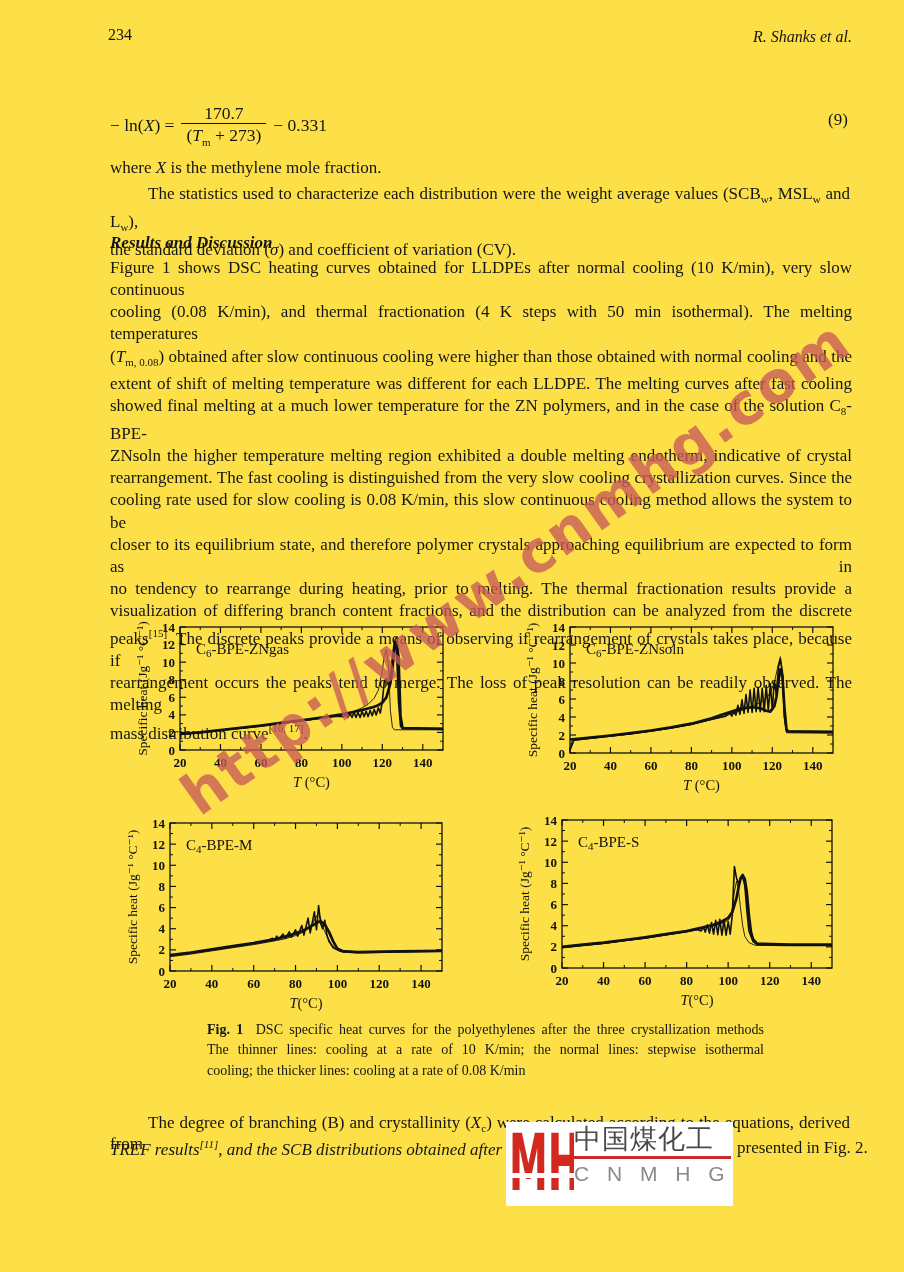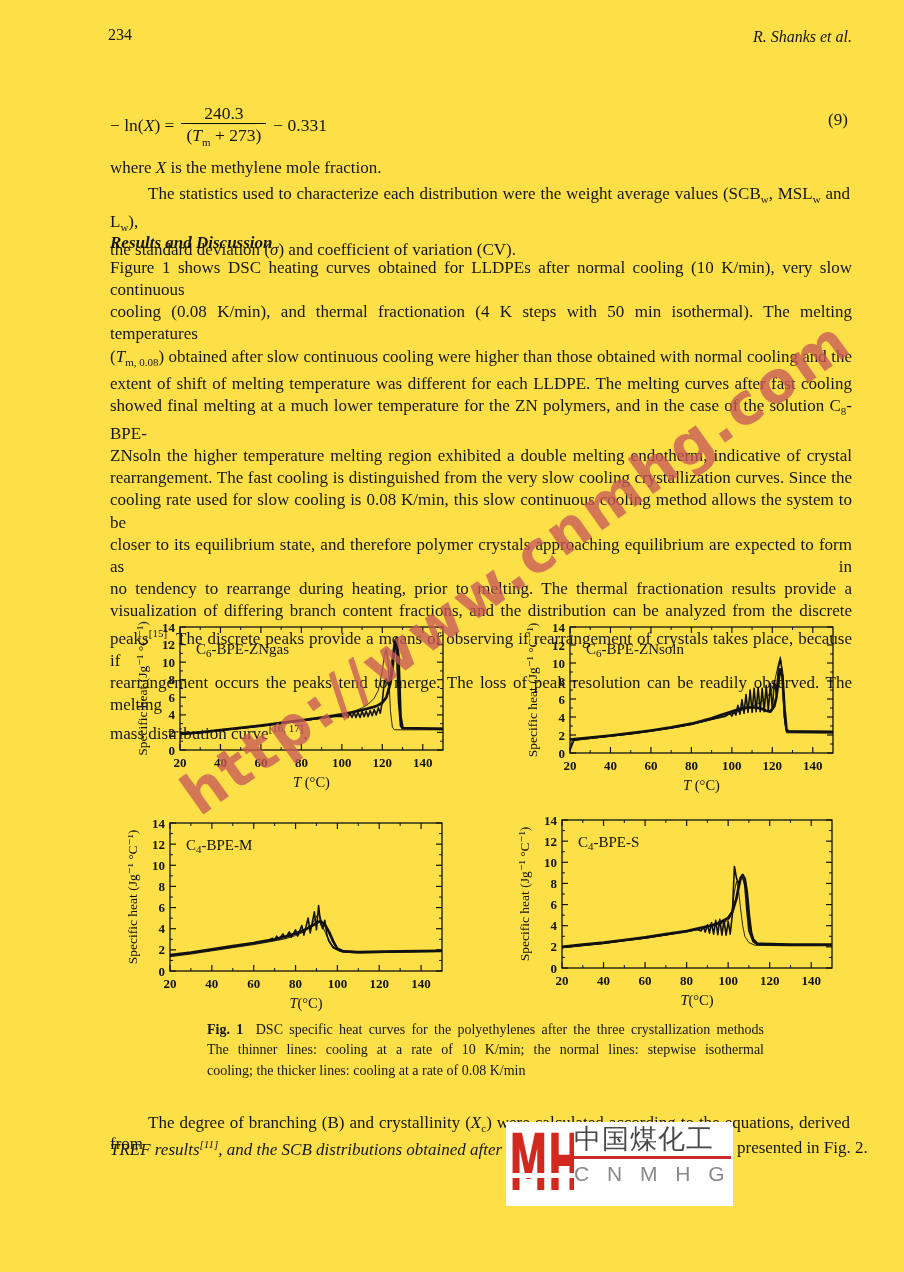--- a/index.html
+++ b/index.html
@@ -44,21 +44,21 @@
 <body>
 
 <div class="page">
 
   <div class="abs pgnum">234</div>
   <div class="abs rhead">R. Shanks et al.</div>
 
   <div class="abs equation">
     <span>− ln(<i>X</i>) =</span>
     <span class="frac">
-      <span class="num">240.3</span>
+      <span class="num">170.7</span>
       <span class="den">(<i>T</i><sub>m</sub> + 273)</span>
     </span>
     <span>− 0.331</span>
   </div>
   <div class="abs eqno">(9)</div>
 
   <div class="abs whereline">where <i>X</i> is the methylene mole fraction.</div>
 
   <div class="abs statsblock">
       <div class="tline">The statistics used to characterize each distribution were the weight average values (SCB<sub>w</sub>, MSL<sub>w</sub> and L<sub>w</sub>),</div>

